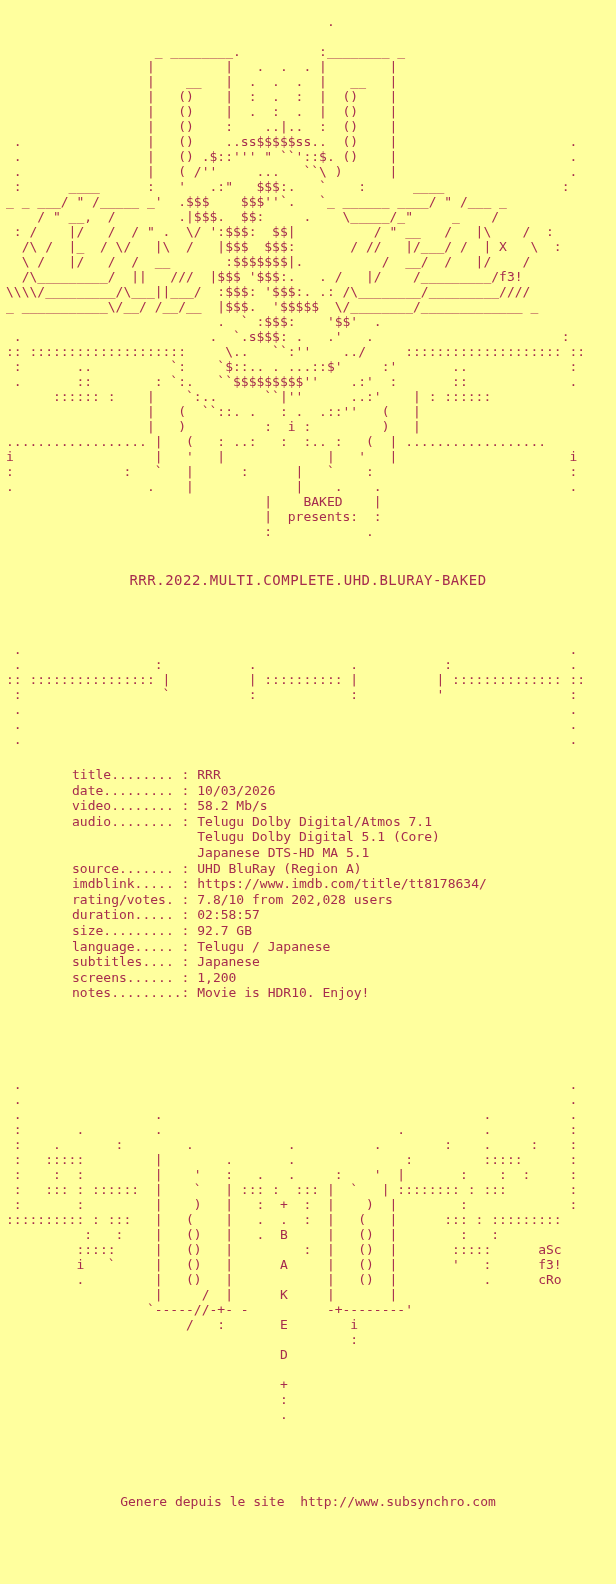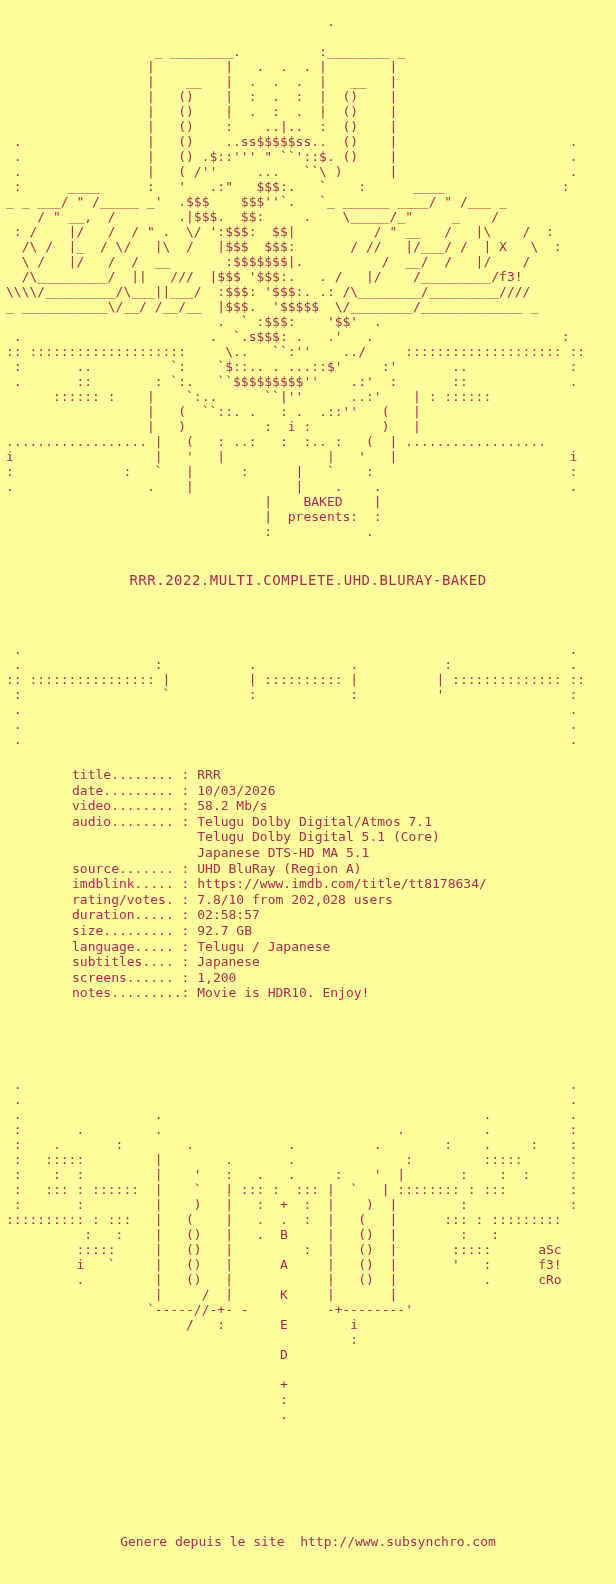--- a/index.html
+++ b/index.html
@@ -30,21 +30,21 @@
   .divider { margin-top: 54px; }
   .info {
     font-size: 13px;
     line-height: 15.6px;
     margin: 20px 12px 0 66px;
   }
   .bottom { margin-top: 76px; }
   .site {
     font-size: 13px;
     line-height: 16px;
-    margin-top: 112px;
+    margin-top: 72px;
     text-align: center;
     padding-right: 6px;
   }
 </style>
 </head>
 <body style="background: rgb(255, 255, 158);">
 
 <div class="page" style="color: rgb(166, 44, 78);">
   <pre class="art top">                                         .
 

